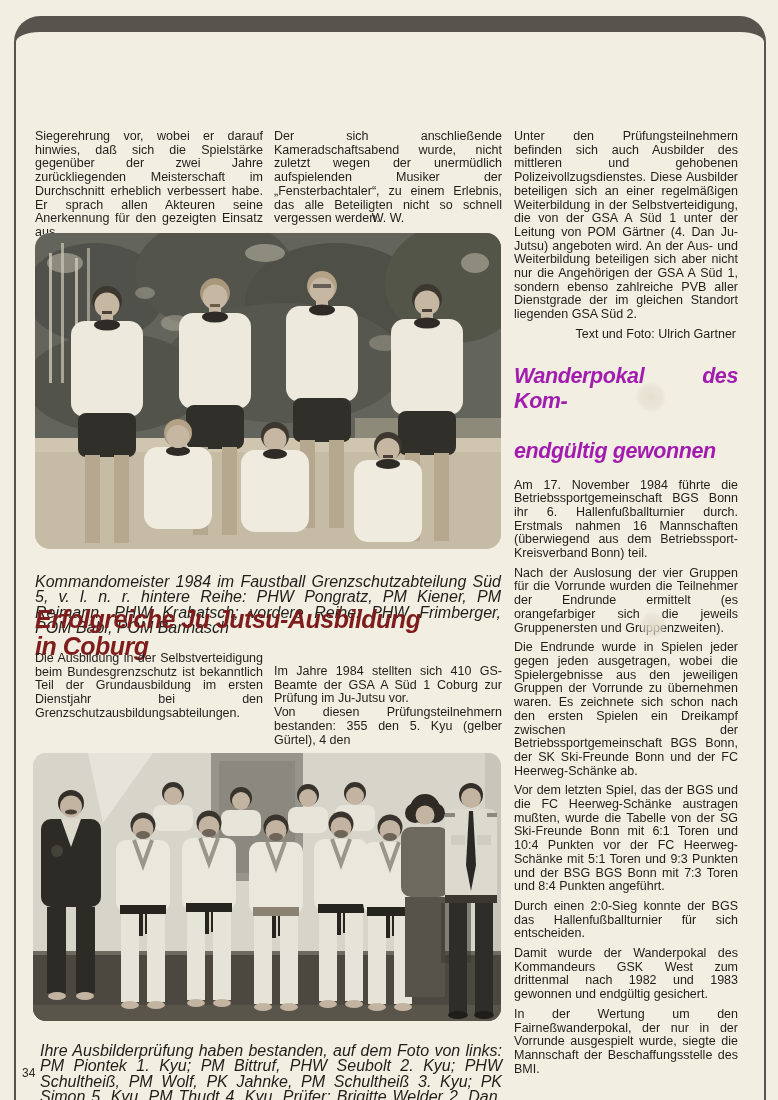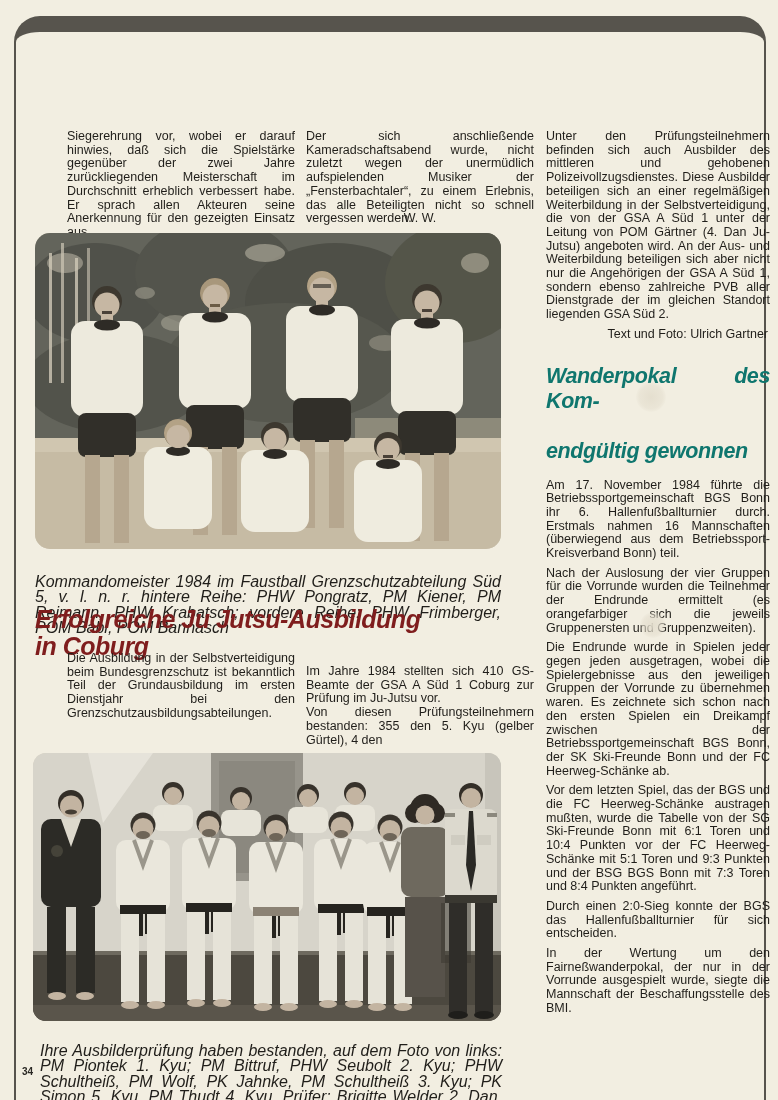--- a/index.html
+++ b/index.html
@@ -11,21 +11,21 @@
     color:#201e1a;
     overflow:hidden;
   }
   .frame {
     position:absolute; left:14px; top:16px; width:752px; height:1120px;
     border-left:2px solid #57544d; border-right:2px solid #57544d;
     border-top:16px solid #57544d;
     border-radius:26px 26px 0 0;
   }
   .body-text {
-    font-size:12.5px; line-height:13.7px; text-align:justify;margin-left:32px;
+    font-size:12.5px; line-height:13.7px; text-align:justify;
   }
   .abs { position:absolute; }
   .col { width:228px; }
   .sig-overlay { text-align:center; margin-top:-13.7px; }
   .photo {
     position:absolute; border-radius:15px; overflow:hidden;
     background:#d9d3c3;
   }
   .photo svg { display:block; }
   .caption {
@@ -33,24 +33,24 @@
   }
   h2.jj-heading {
     font-style:italic; font-weight:bold; font-size:25px; line-height:27px;
     letter-spacing:-0.5px; color:#7f1d1d;
   }
   .right-col { width:224px; }
   .right-col p { margin-bottom:6px; }
   .byline { text-align:right; padding-right:2px; margin-bottom:0 !important; }
   h2.wp-heading {
     font-style:italic; font-weight:bold; font-size:21.5px; line-height:25px;
-    letter-spacing:-0.4px; color:#0f766e;
+    letter-spacing:-0.4px; color:#a21caf;
     margin:22px 0 15px 0;
   }
-  .page-number { font-size:10px; font-weight:bold; color:#2a2824; }
+  .page-number { font-size:12px; font-weight:normal; color:#2a2824; }
   .smudge {
     position:absolute; border-radius:50%;
     background:radial-gradient(circle, rgba(228,222,206,0.95) 0%, rgba(228,222,206,0.55) 55%, rgba(228,222,206,0) 75%);
   }
 </style>
 </head>
 <body>
 
 <div class="frame"></div>
 
@@ -243,18 +243,19 @@
   <h2 class="wp-heading">
     <span>Wanderpokal des Kom-</span><br>
     <br>
     <span>endgültig gewonnen</span>
   </h2>
   <p>Am 17. November 1984 führte die Betriebssportgemeinschaft BGS Bonn ihr 6. Hallenfußballturnier durch. Erstmals nahmen 16 Mannschaften (überwiegend aus dem Betriebssport-Kreisverband Bonn) teil.</p>
   <p>Nach der Auslosung der vier Gruppen für die Vorrunde wurden die Teilnehmer der Endrunde ermittelt (es orangefarbiger sich die jeweils Gruppenersten und Gruppenzweiten).</p>
   <p>Die Endrunde wurde in Spielen jeder gegen jeden ausgetragen, wobei die Spielergebnisse aus den jeweiligen Gruppen der Vorrunde zu übernehmen waren. Es zeichnete sich schon nach den ersten Spielen ein Dreikampf zwischen der Betriebssportgemeinschaft BGS Bonn, der SK Ski-Freunde Bonn und der FC Heerweg-Schänke ab.</p>
   <p>Vor dem letzten Spiel, das der BGS und die FC Heerweg-Schänke austragen mußten, wurde die Tabelle von der SG Ski-Freunde Bonn mit 6:1 Toren und 10:4 Punkten vor der FC Heerweg-Schänke mit 5:1 Toren und 9:3 Punkten und der BSG BGS Bonn mit 7:3 Toren und 8:4 Punkten angeführt.</p>
   <p>Durch einen 2:0-Sieg konnte der BGS das Hallenfußballturnier für sich entscheiden.</p>
+  <p>Damit wurde der Wanderpokal des Kommandeurs GSK West zum drittenmal nach 1982 und 1983 gewonnen und endgültig gesichert.</p>
   <p>In der Wertung um den Fairneßwanderpokal, der nur in der Vorrunde ausgespielt wurde, siegte die Mannschaft der Beschaffungsstelle des BMI.</p>
 
 </div>
 
 <div class="smudge" style="left:636px; top:382px; width:30px; height:30px;"></div>
 <div class="smudge" style="left:640px; top:612px; width:26px; height:26px;"></div>
 
 </body></html>

